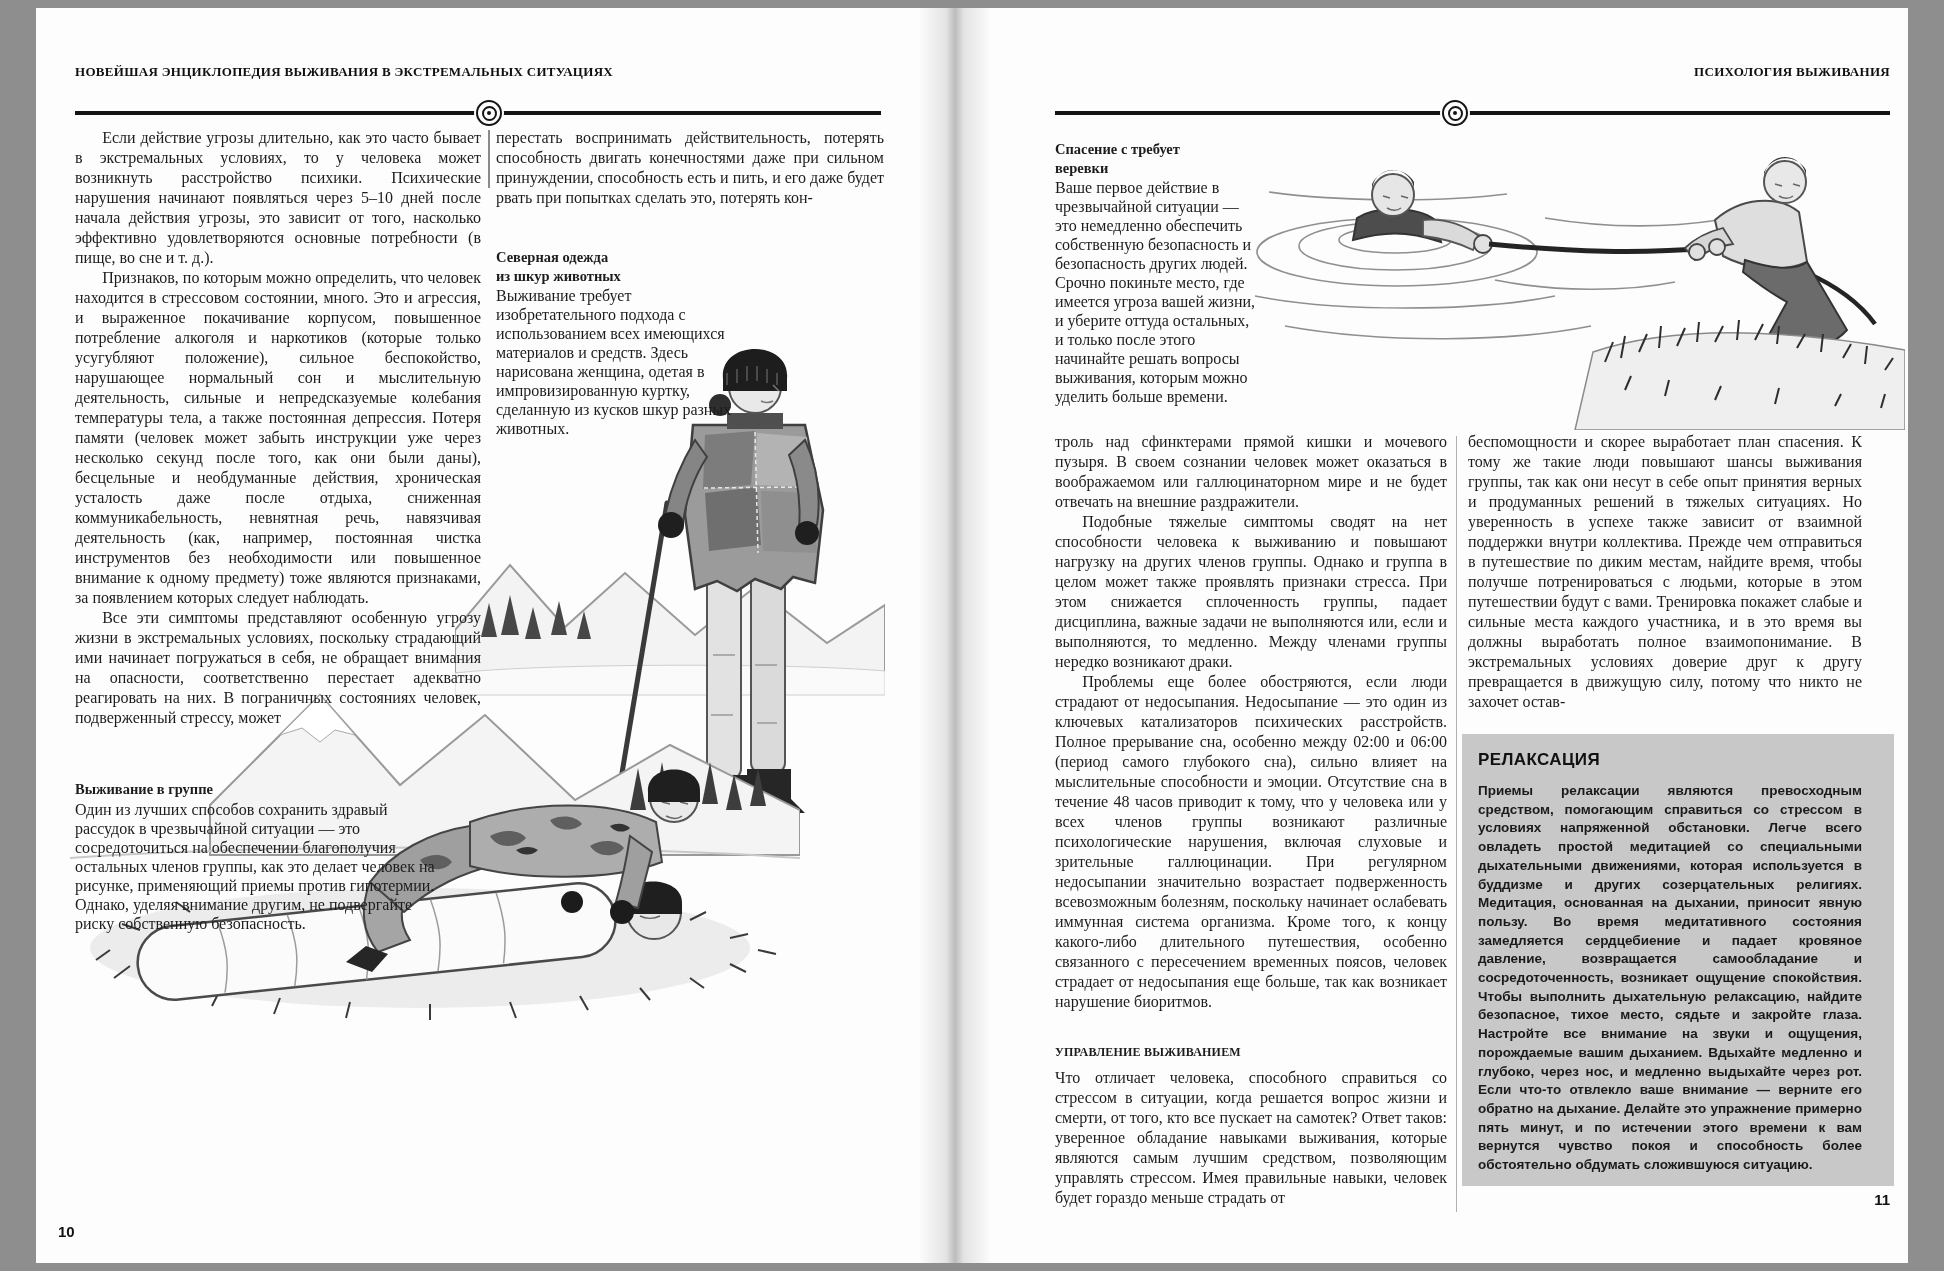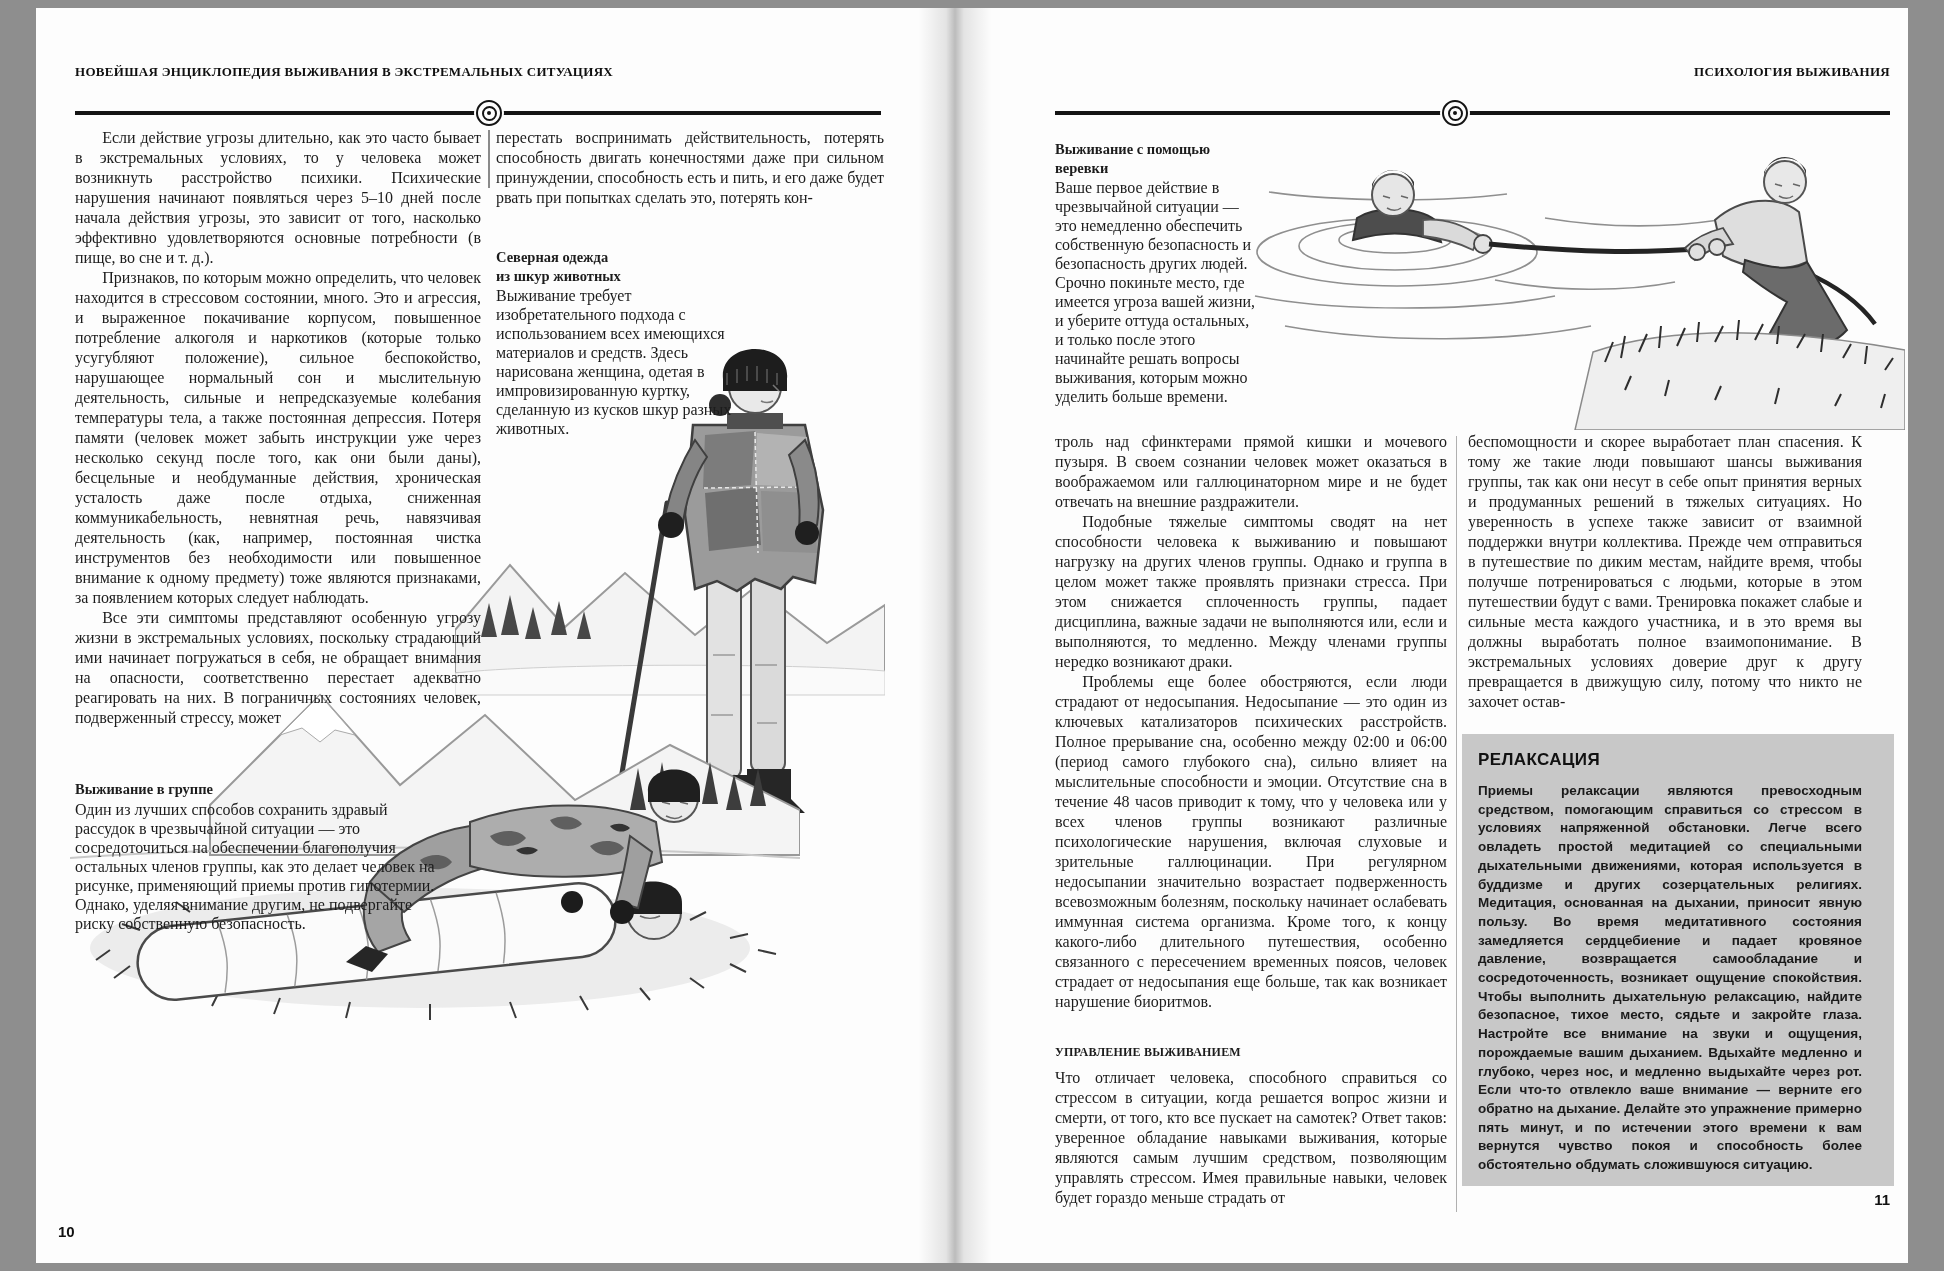--- a/index.html
+++ b/index.html
@@ -196,21 +196,21 @@
       </g>
       <path d="M348,252 C420,228 524,226 660,250 L660,330 L330,330 Z" fill="#efefef" stroke="#8a8a8a" stroke-width="1.5"></path>
       <g stroke="#2e2e2e" stroke-width="2" fill="none">
         <path d="M360,262 l8,-20 M376,258 l4,-22 M394,252 l8,-18 M414,248 l2,-22 M432,246 l8,-18 M452,242 l2,-20 M470,242 l8,-16 M492,240 l2,-20 M510,240 l8,-16 M532,244 l2,-18 M552,248 l8,-14 M576,252 l2,-18 M598,258 l8,-14 M620,264 l2,-18 M640,270 l8,-12"></path>
         <path d="M380,290 l6,-14 M420,296 l4,-16 M470,300 l6,-14 M530,304 l4,-16 M590,306 l6,-12 M636,308 l4,-14"></path>
       </g>
     </svg>
   </div>
 
   <div class="abs" style="left:1055px;top:140px;width:200px;">
-    <div class="cap-title">Выживание с помощью</div>
+    <div class="cap-title">Спасение с требует</div>
     <div class="cap-title">веревки</div>
     <div class="cap-text">Ваше первое действие в чрезвычайной ситуации — это немедленно обеспечить собственную безопасность и безопасность других людей. Срочно покиньте место, где имеется угроза вашей жизни, и уберите оттуда остальных, и только после этого начинайте решать вопросы выживания, которым можно уделить больше времени.</div>
   </div>
 
   <div class="abs body-col" style="left:1055px;top:432px;width:392px;">
     <p>троль над сфинктерами прямой кишки и мочевого пузыря. В своем сознании человек может оказаться в воображаемом или галлюцинаторном мире и не будет отвечать на внешние раздражители.</p>
     <p class="ind">Подобные тяжелые симптомы сводят на нет способности человека к выживанию и повышают нагрузку на других членов группы. Однако и группа в целом может также проявлять признаки стресса. При этом снижается сплоченность группы, падает дисциплина, важные задачи не выполняются или, если и выполняются, то медленно. Между членами группы нередко возникают драки.</p>
     <p class="ind">Проблемы еще более обостряются, если люди страдают от недосыпания. Недосыпание — это один из ключевых катализаторов психических расстройств. Полное прерывание сна, особенно между 02:00 и 06:00 (период самого глубокого сна), сильно влияет на мыслительные способности и эмоции. Отсутствие сна в течение 48 часов приводит к тому, что у человека или у всех членов группы возникают различные психологические нарушения, включая слуховые и зрительные галлюцинации. При регулярном недосыпании значительно возрастает подверженность всевозможным болезням, поскольку начинает ослабевать иммунная система организма. Кроме того, к концу какого-либо длительного путешествия, особенно связанного с пересечением временных поясов, человек страдает от недосыпания еще больше, так как возникает нарушение биоритмов.</p>
     <div class="sect-head">УПРАВЛЕНИЕ ВЫЖИВАНИЕМ</div>
     <p>Что отличает человека, способного справиться со стрессом в ситуации, когда решается вопрос жизни и смерти, от того, кто все пускает на самотек? Ответ таков: уверенное обладание навыками выживания, которые являются самым лучшим средством, позволяющим управлять стрессом. Имея правильные навыки, человек будет гораздо меньше страдать от</p>

